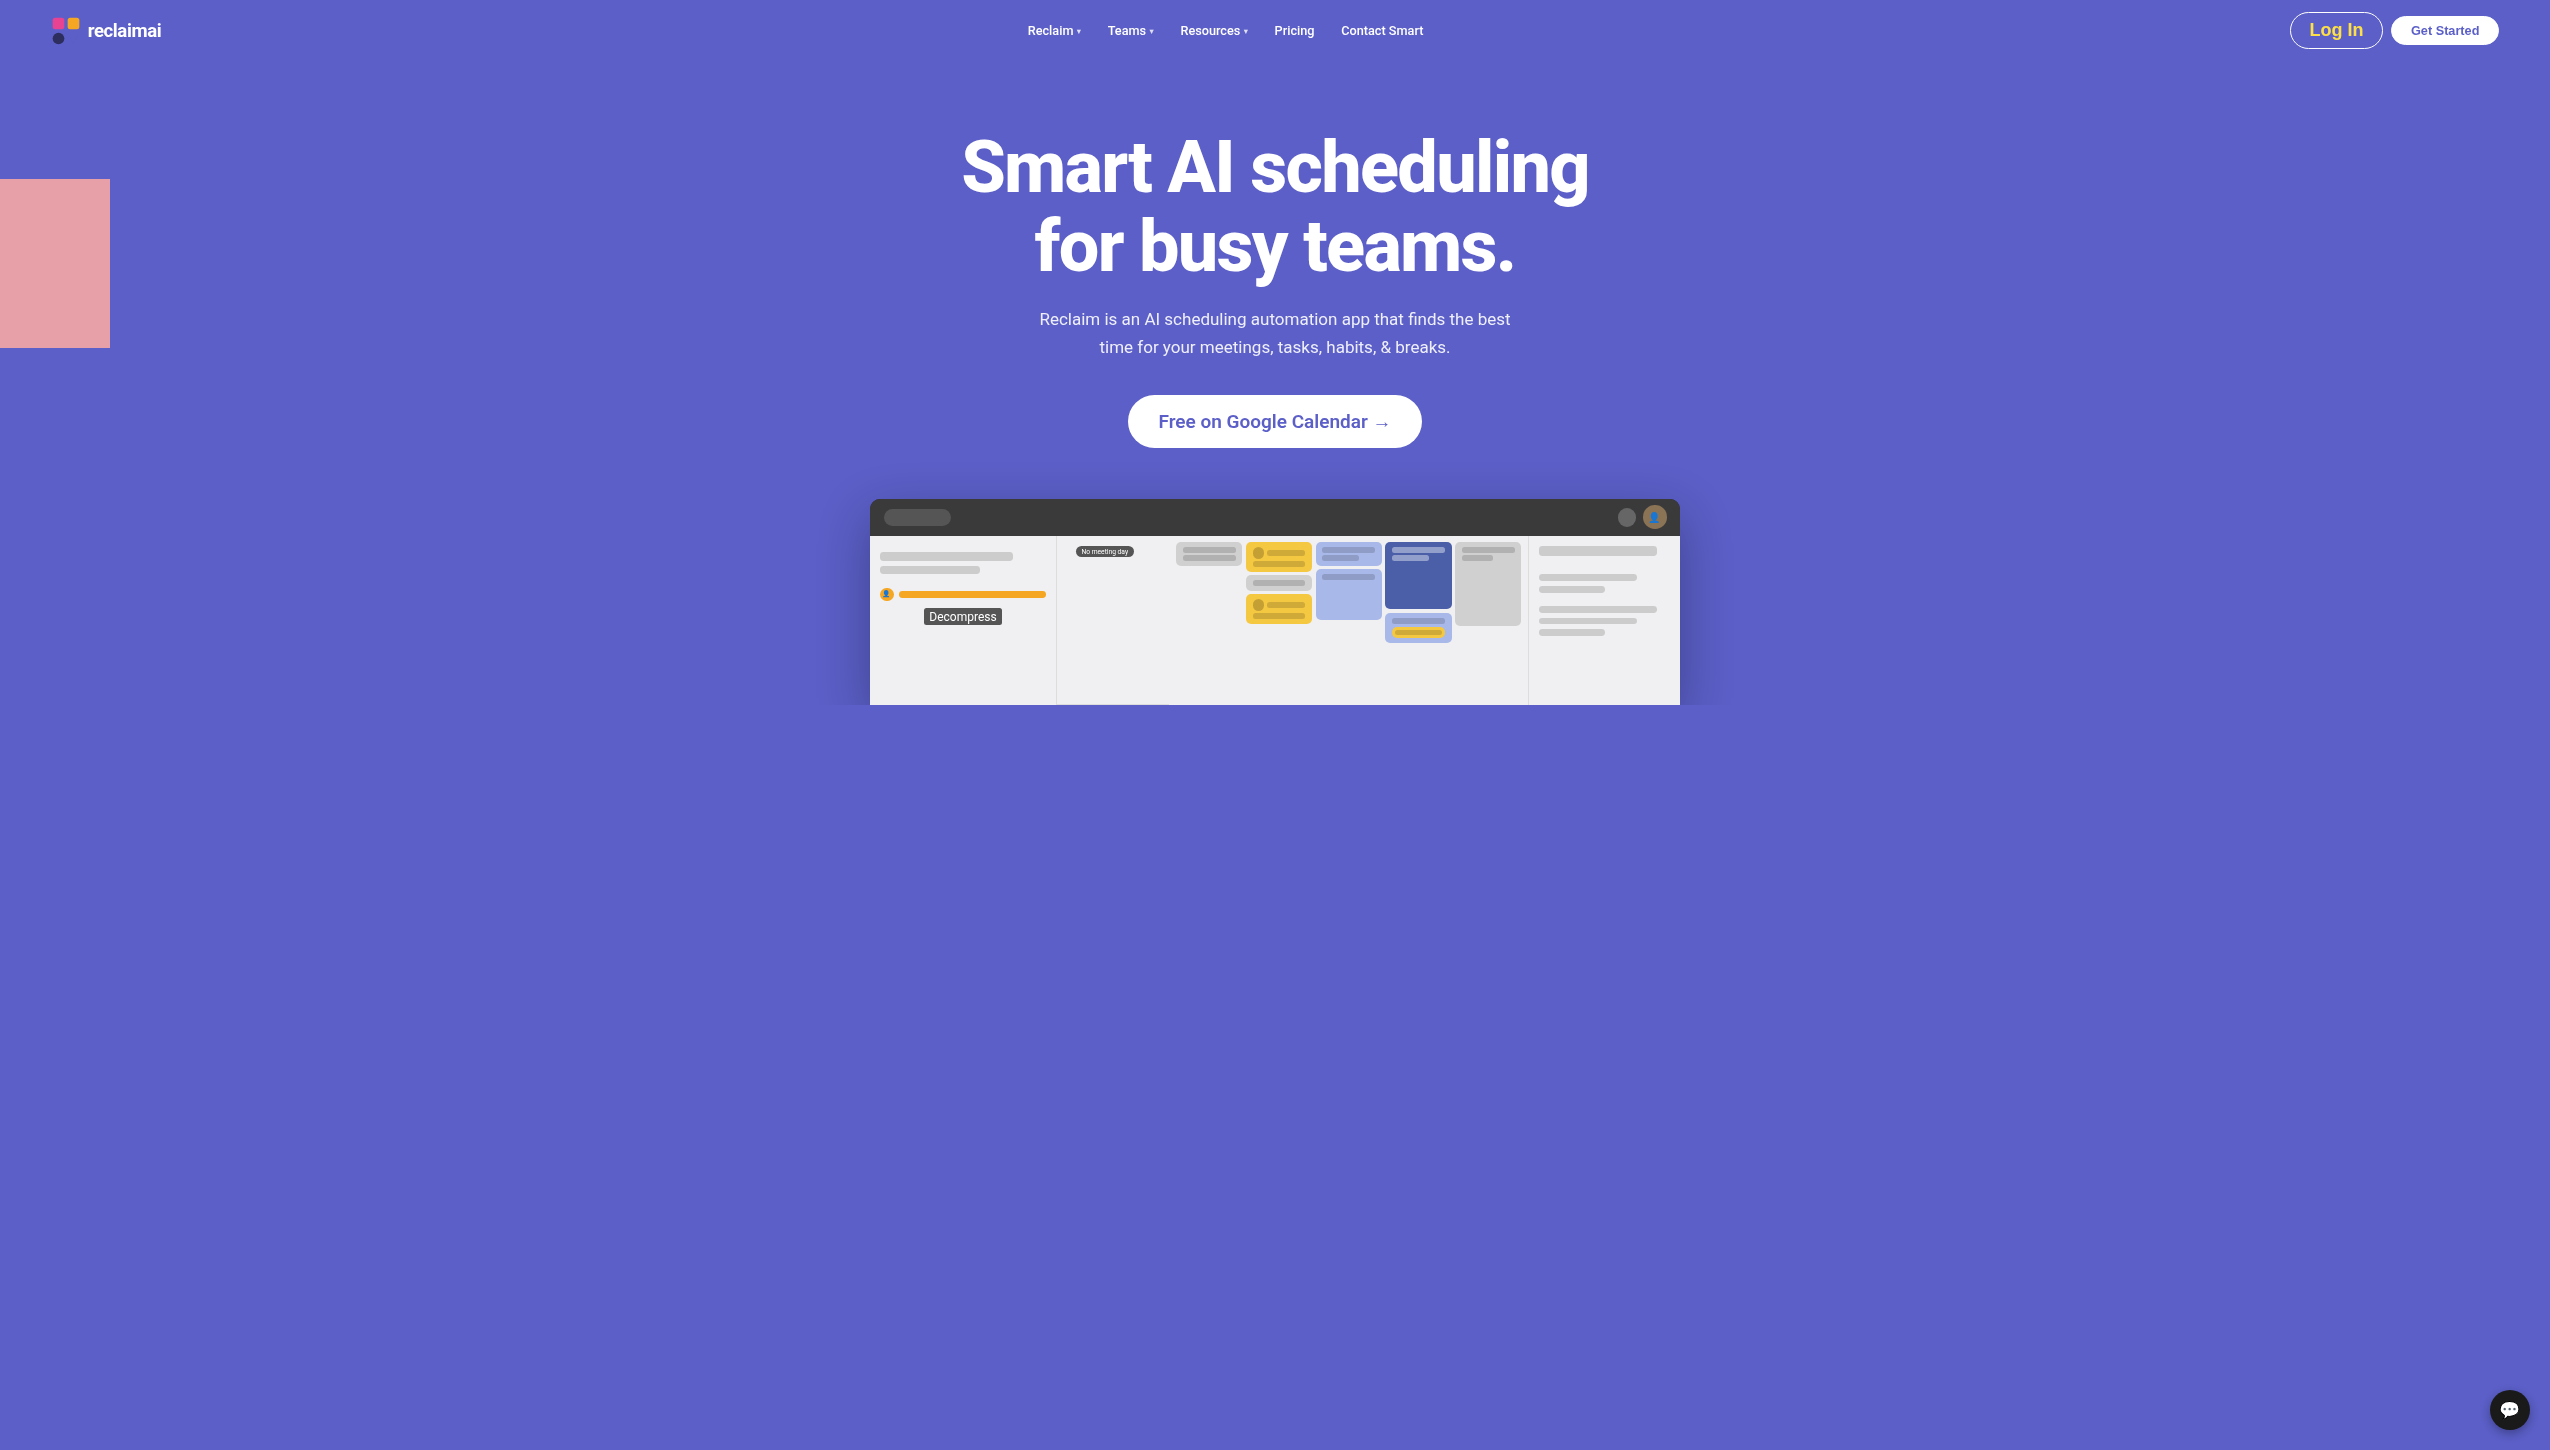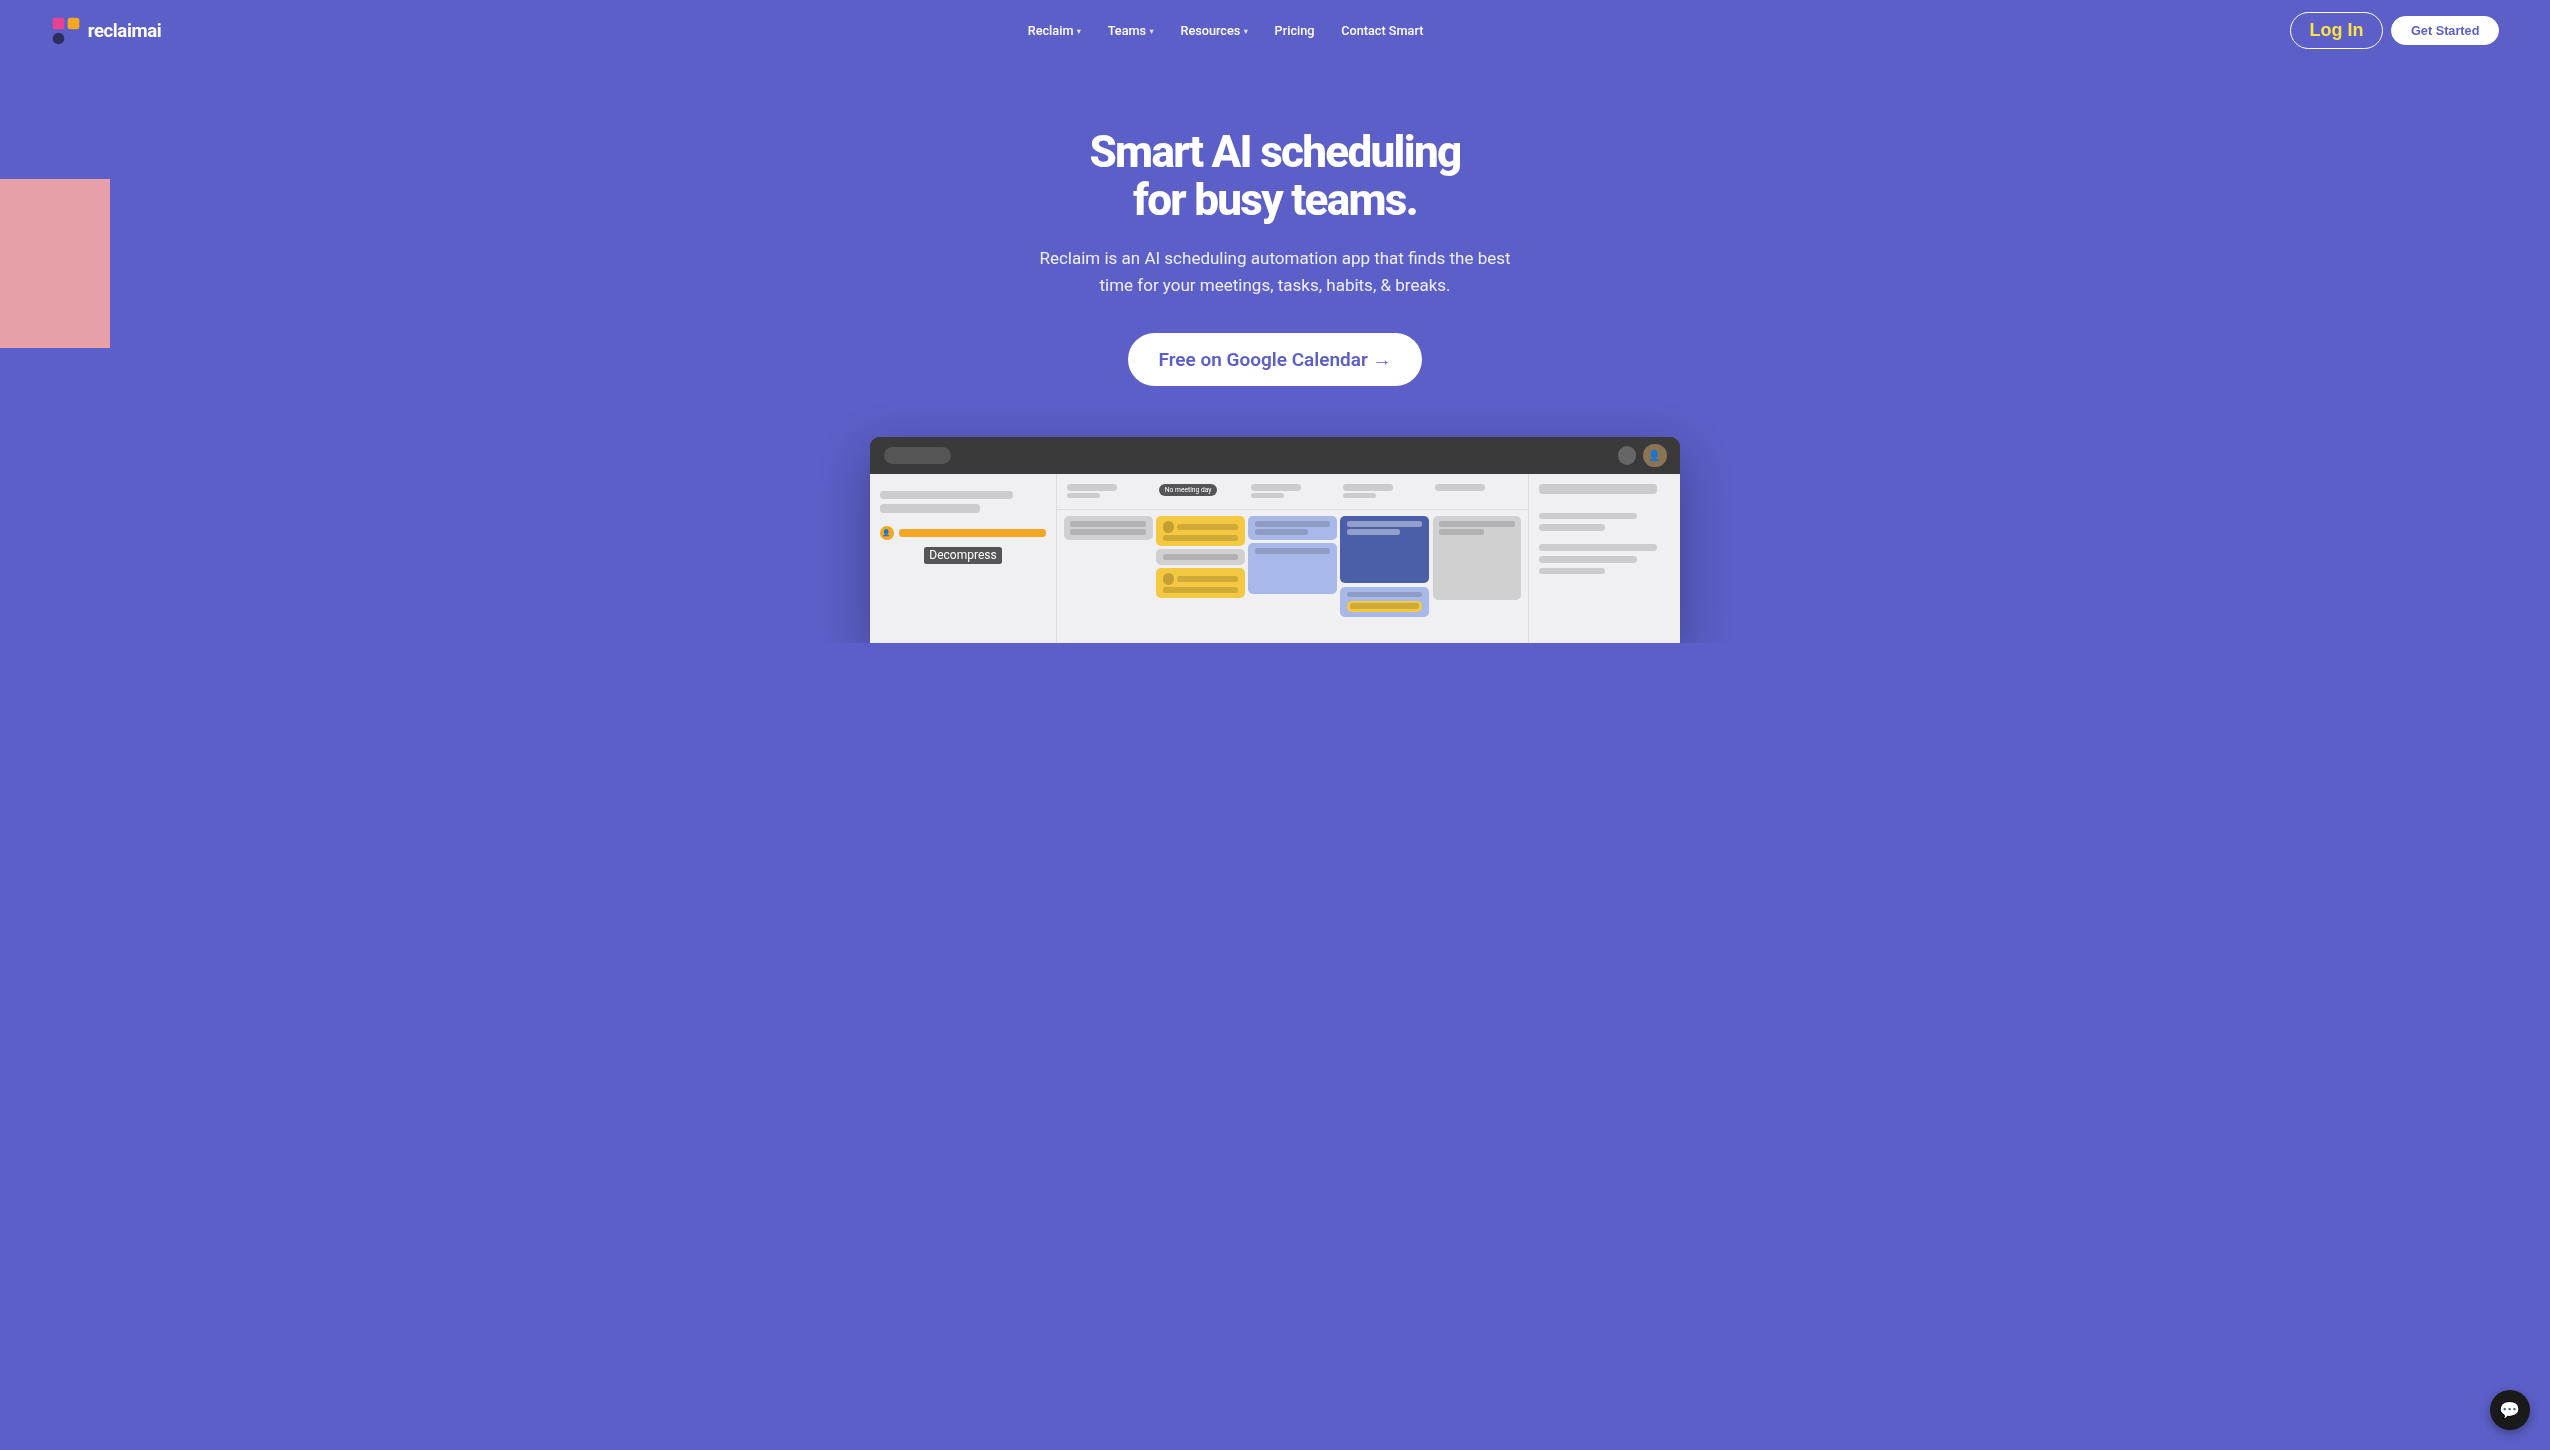--- a/index.html
+++ b/index.html
@@ -104,21 +104,21 @@
       position: absolute;
       left: 0;
       top: 118px;
       width: 110px;
       height: 169px;
       background-color: #e8a0a8;
       border-radius: 0 0 0 0;
     }
 
     .hero-title {
-      font-size: 44px;
+      font-size: 72px;
       font-weight: 800;
       color: white;
       line-height: 1.1;
       max-width: 658px;
       margin: 0 auto 20px;
       letter-spacing: -1.7px;
     }
 
     .hero-subtitle {
       font-size: 17px;
@@ -224,21 +224,21 @@
       background: #ccc;
       border-radius: 3.4px;
     }
 
     .sidebar-line.short { width: 60%; }
     .sidebar-line.medium { width: 80%; }
 
     .calendar-main {
       flex: 1;
       display: flex;
-      flex-direction: column;
+      flex-direction: row;
       border-left: 0.8px solid #ddd;
     }
 
     .calendar-header {
       display: flex;
       gap: 1.7px;
       padding: 6.7px;
       border-bottom: 0.8px solid #ddd;
     }
 

